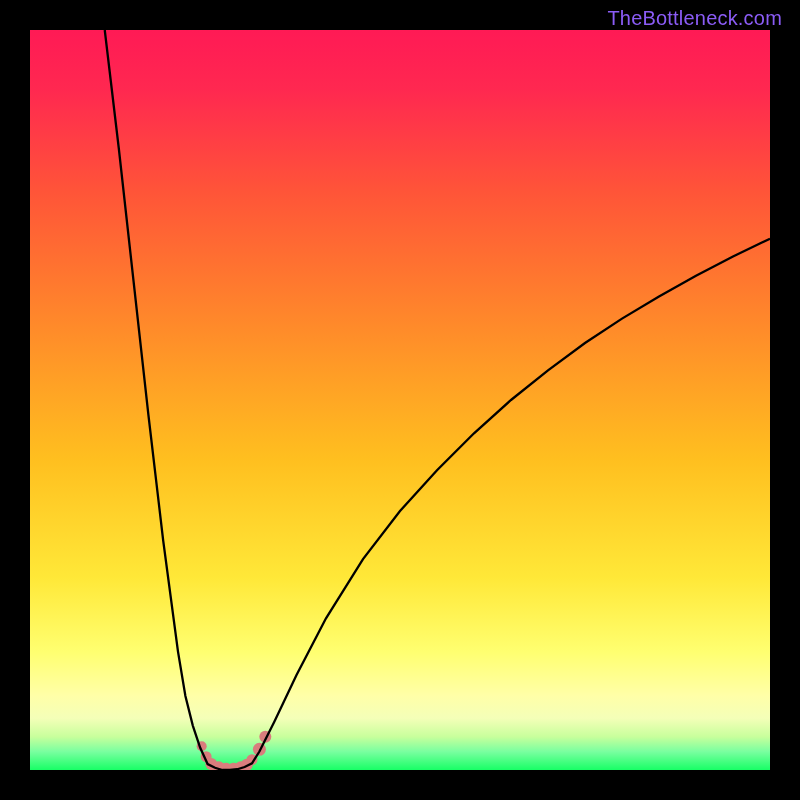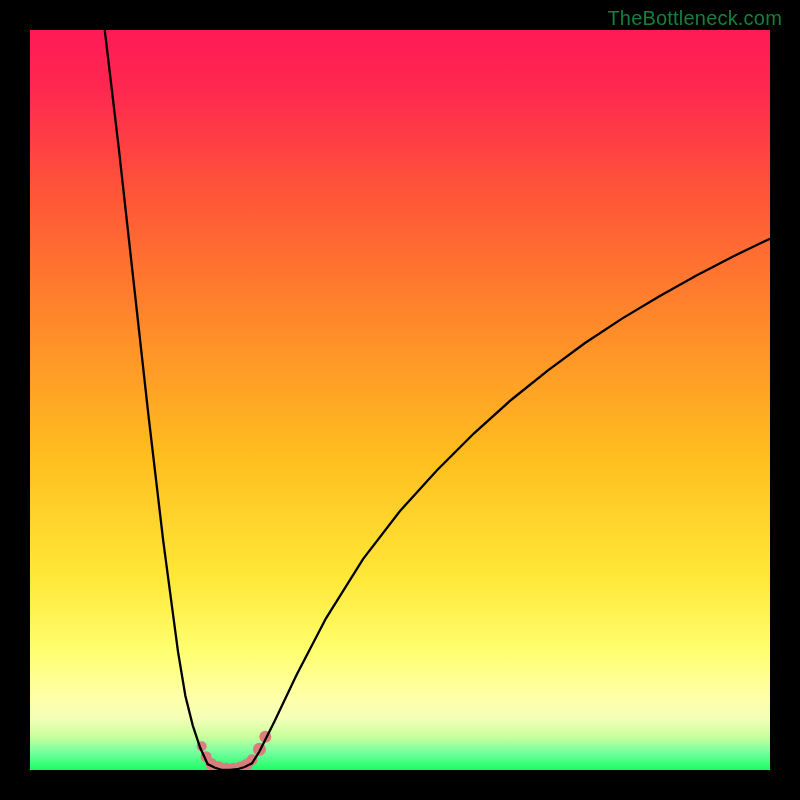--- a/index.html
+++ b/index.html
@@ -29,21 +29,21 @@
     position: absolute;
     left: 0;
     top: 0;
     width: 100%;
     height: 100%;
   }
   .watermark {
     position: absolute;
     top: 7px;
     right: 18px;
-    color: #15803d;
+    color: #8b5cf6;
     font-size: 20px;
     font-weight: 500;
     letter-spacing: 0.2px;
   }
   svg.curve {
     position: absolute;
     left: 0;
     top: 0;
     width: 100%;
     height: 100%;

